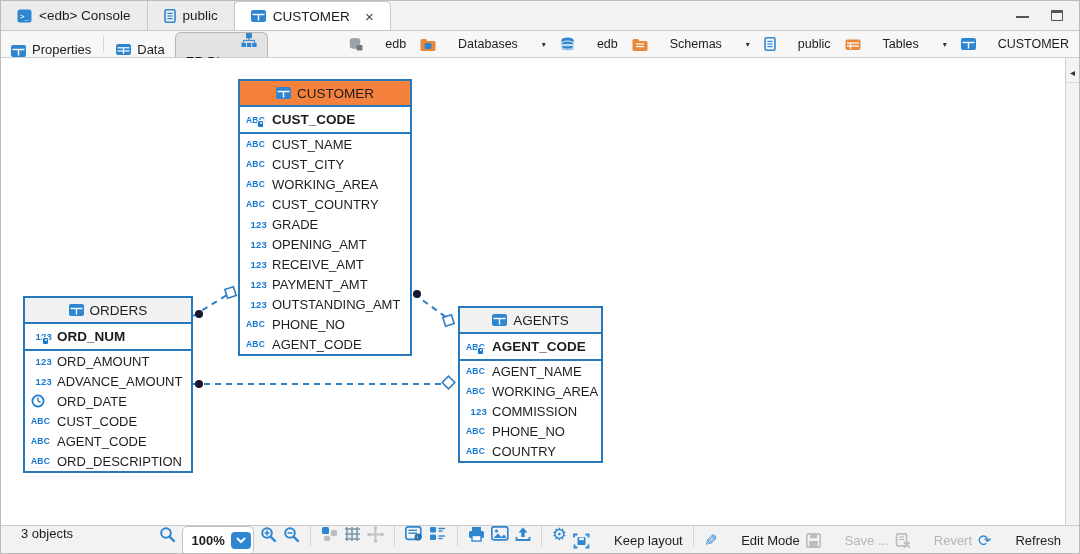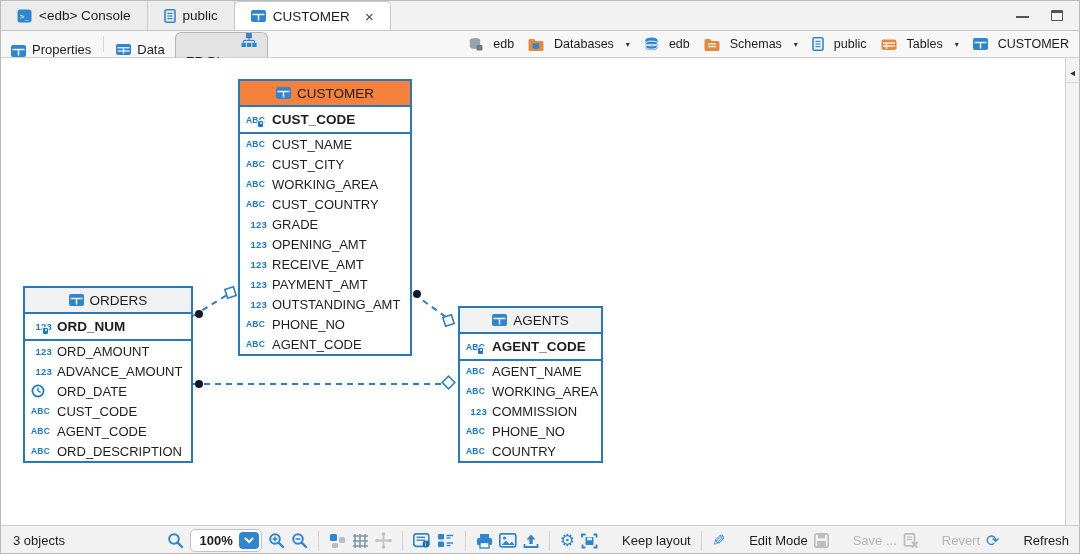--- a/index.html
+++ b/index.html
@@ -21,21 +21,21 @@
   .btn-min { width:13px; height:4px; border-bottom:2px solid #555; }
   .btn-max { width:12px; height:11px; border:1.5px solid #555; border-top:3px solid #555; border-radius:1px; }
   
   .subbar { position:absolute; left:0; top:30px; width:1080px; height:27px;
     background:#f7f7f7; border-bottom:1px solid #cfcfcf; display:flex; align-items:stretch; font-size:13px; }
   .subtab { display:flex; align-items:flex-end; gap:6px; padding:0 10px; }
   .subtab.sel { background:#e3e3e3; border:1px solid #b5b5b5; border-bottom:none;
     border-radius:6px 6px 0 0; margin-top:1px;flex-direction:column; }
   .subsep { width:1px; background:#d6d6d6; margin:5px 2px; }
   .crumbs { margin-left:auto; display:flex; align-items:center; gap:14px; padding-right:12px; font-size:12.5px; }
-  .crumb { display:flex; align-items:center; gap:10px; }
+  .crumb { display:flex; align-items:center; gap:22px; }
   .caret { font-size:8px; color:#333; margin-left:2px; }
   
   .canvas { position:absolute; left:0; top:57px; width:1066px; height:467px; background:#fff; overflow:hidden; }
   .palette { position:absolute; right:0; top:57px; height:467px; width:14px;
     background:#f3f3f3; border-left:1px solid #cfcfcf; }
   .palette .collapse { display:block; width:13px; height:20px; margin-top:5px;
     font-size:10px; color:#333; text-align:center; line-height:20px; border-bottom:1px solid #d8d8d8; }
   
   .entity { position:absolute; background:#fff; border:2px solid #2779bd; font-size:13px; }
   .e-head { display:flex; align-items:center; justify-content:center; gap:6px;
@@ -47,22 +47,22 @@
   .type-icon { position:relative; min-width:21px; font-weight:bold; color:#1778cf;
     font-size:8.5px; letter-spacing:0.2px; text-align:left; }
   .type-icon.num { font-size:9.5px;text-align:right; }
   .type-icon.clockwrap { min-width:21px; }
   .keybadge { position:absolute; right:3px; bottom:-3px; width:7px; height:8px;
     background:#1778cf; border-radius:2px; border:1px solid #fff; }
   .keybadge::after { content:""; position:absolute; left:2px; top:1px; width:2px; height:2px;
     background:#fff; border-radius:50%; }
   
   .statusbar { position:absolute; left:0; top:524px; width:1080px; height:30px;
-    background:#f2f2f2; border-top:1px solid #cccccc; display:flex; align-items:center;
-    padding:0 12px; font-size:13px; gap:6px; }
+    background:#f2f2f2; border-top:1px solid #cccccc; display:flex; 
+    padding:0 20px; font-size:13px; gap:6px; }
   .vsep { width:1px; height:20px; background:#d4d4d4; margin:0 4px; }
   .sb-group { display:flex; align-items:center; gap:24px; }
   .zoomctl { display:flex; align-items:center; background:#fff; border:1px solid #c3c3c3;
     border-radius:5px; padding:2px 2px 2px 9px; gap:6px;font-weight:bold; }
   .zoomctl .val { font-size:13px; }
   .zoomctl .dd { width:20px; height:17px; background:#2e86d1; border-radius:4px;
     display:flex; align-items:center; justify-content:center; }
   .glyphbtn { font-size:15px; color:#2e86d1; line-height:1; }
   .sb-label { color:#1d1d1d; }
   .disabled, .disabled * { color:#b5b5b5 !important; }
@@ -302,21 +302,21 @@
       <div class="e-row">
           <span class="type-icon">ABC</span>
           <span>PHONE_NO</span>
         </div>
       <div class="e-row">
           <span class="type-icon">ABC</span>
           <span>AGENT_CODE</span>
         </div>
     </div>
 
-    <div class="entity" style="left:22px; top:228px; width:170px;">
+    <div class="entity" style="left:22px; top:238px; width:170px;">
       <div class="e-head">
         <span>
           <svg width="15" height="12">
               <rect x="0" y="0" width="15" height="12" rx="2" fill="#2e86d1"></rect>
               <line x1="1.5" y1="4.5" x2="13.5" y2="4.5" stroke="#fff" stroke-width="1.4"></line>
               <line x1="7.5" y1="5" x2="7.5" y2="10.5" stroke="#fff" stroke-width="1.4"></line>
             </svg>
         </span>
         <span>ORDERS</span>
       </div>

